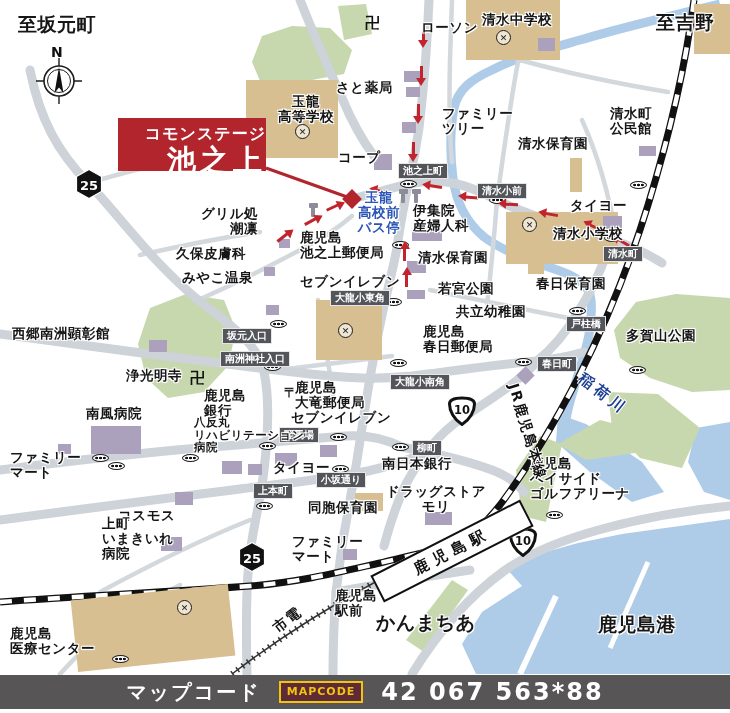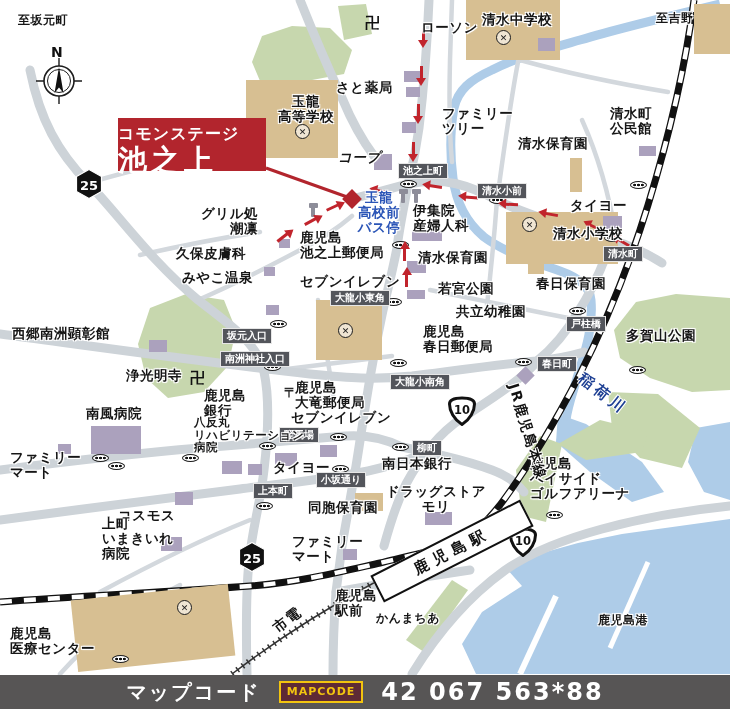--- a/index.html
+++ b/index.html
@@ -5,21 +5,21 @@
   html,body{margin:0;padding:0;background:#fff;}
   #stage{position:relative;width:730px;height:713px;overflow:hidden;background:#fff;
          font-family:"DejaVu Sans","Liberation Sans",sans-serif;}
   #map{position:absolute;left:0;top:0;width:730px;height:675px;background:#fff;overflow:hidden;}
   #base{position:absolute;left:0;top:0;}
   .layer{position:absolute;left:0;top:0;width:730px;height:675px;}
   
   .lbl{position:absolute;font-size:13.5px;font-weight:700;color:#161616;line-height:1.1;
        white-space:pre-line;letter-spacing:0.5px;
        text-shadow:-1px -1px 0 #fff,1px -1px 0 #fff,-1px 1px 0 #fff,1px 1px 0 #fff,0 0 3px #fff;}
-  .lbl.lg{font-size:12px;}
+  .lbl.lg{font-size:19px;}
   .lbl.sm{font-size:11.5px;}
   .lbl.blue{color:#2b55b7;}
   .lbl.center{text-align:center;}
   .lbl.right{text-align:right;}
   .rlbl{position:absolute;font-size:14px;font-weight:700;color:#111;white-space:nowrap;
         letter-spacing:2px;transform-origin:center;
         text-shadow:-1px -1px 0 #fff,1px -1px 0 #fff,-1px 1px 0 #fff,1px 1px 0 #fff;}
   .rlbl.river{color:#1d3f93;letter-spacing:4px;font-size:15px;}
   
   .plate{position:absolute;background:#53555b;color:#fff;font-size:10px;font-weight:700;
@@ -45,21 +45,21 @@
   .pole:before{content:"";position:absolute;left:-2.5px;top:-1px;width:9px;height:5px;
                background:#8d8d99;border-radius:1px;}
   
   .arrow{position:absolute;width:13px;height:3px;background:#c1242c;transform-origin:center;}
   .arrow:after{content:"";position:absolute;right:-7px;top:-3.5px;width:0;height:0;
                border-left:8px solid #c1242c;border-top:5px solid transparent;
                border-bottom:5px solid transparent;}
   .rb{position:absolute;}
   
   #redbox{position:absolute;left:118px;top:118px;width:148px;height:53px;background:#b2252d;
-          color:#fff;text-align:left;z-index:30;}
+          color:#fff;text-align:right;z-index:30;}
   #redbox .l1{font-size:16px;font-weight:700;margin-top:6px;letter-spacing:1px;}
   #redbox .l2{font-size:29px;font-weight:800;letter-spacing:4px;line-height:1.05;}
   
   #station{position:absolute;left:368px;top:536px;width:168px;height:30px;background:#fff;
            border:2px solid #111;box-sizing:border-box;transform:rotate(-27deg);
            display:flex;align-items:center;justify-content:center;z-index:12;}
   #station span{font-size:15px;font-weight:800;letter-spacing:6px;color:#111;white-space:nowrap;}
   #compass-n{position:absolute;left:51px;top:44px;font-size:14px;font-weight:700;color:#111;}
   
   #footer{position:absolute;left:0;top:675px;width:730px;height:34px;background:#575555;
@@ -276,21 +276,21 @@
         <div class="lbl " style="left: 421px; top: 20px;">ローソン</div>
         <div class="lbl " style="left: 482px; top: 12px;">清水中学校</div>
         <div class="lbl " style="left: 336px; top: 80px;">さと薬局</div>
         <div class="lbl center" style="left: 268px; top: 94px; width: 76px;">玉龍
 高等学校</div>
         <div class="lbl " style="left: 442px; top: 106px;">ファミリー
 ツリー</div>
         <div class="lbl " style="left: 610px; top: 106px;">清水町
 公民館</div>
         <div class="lbl " style="left: 518px; top: 136px;">清水保育園</div>
-        <div class="lbl " style="left: 338px; top: 150px; font-style: italic;">コープ</div>
+        <div class="lbl " style="left: 338px; top: 150px;">コープ</div>
         <div class="lbl " style="left: 570px; top: 198px;">タイヨー</div>
         <div class="lbl right" style="left: 168px; top: 206px; width: 90px;">グリル処
 潮凛</div>
         <div class="lbl blue center" style="left: 350px; top: 190px; width: 58px;">玉龍
 高校前
 バス停</div>
         <div class="lbl " style="left: 413px; top: 203px;">伊集院
 産婦人科</div>
         <div class="lbl " style="left: 516px; top: 226px; margin-left: 37px;">清水小学校</div>
         <div class="lbl " style="left: 300px; top: 230px;">鹿児島

